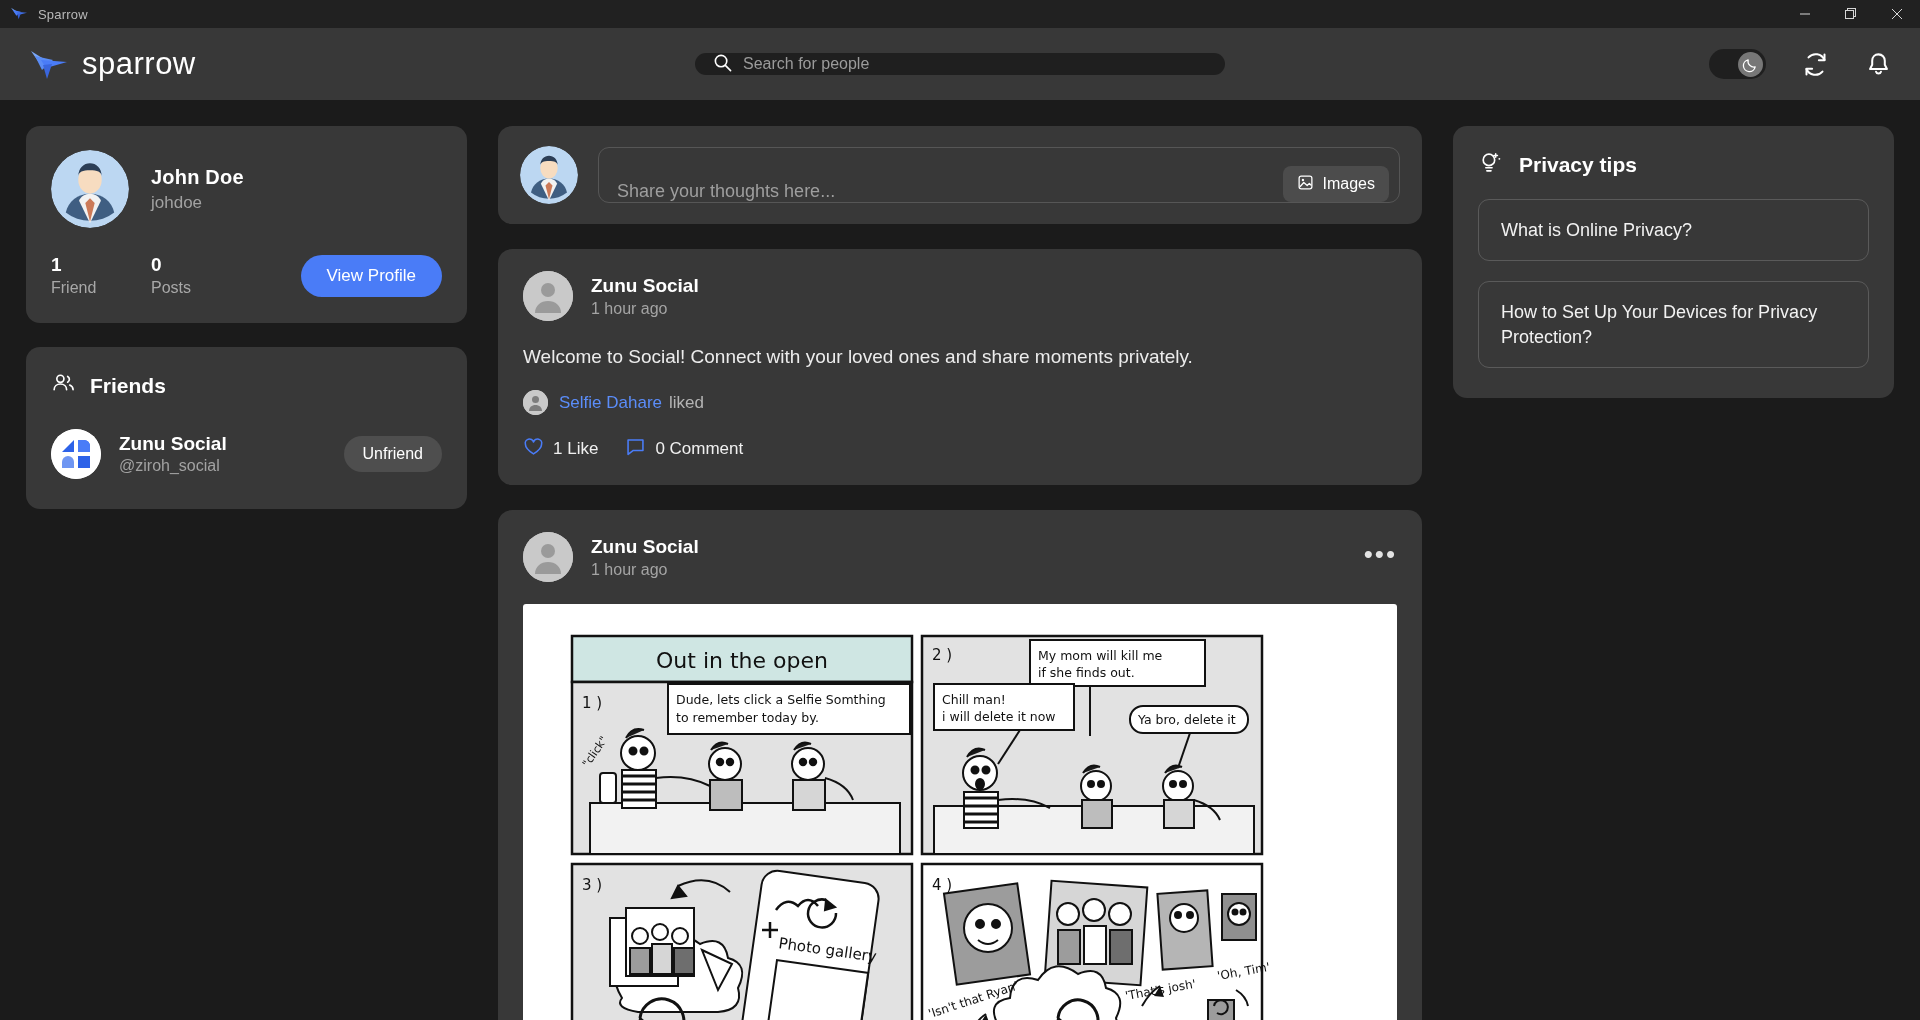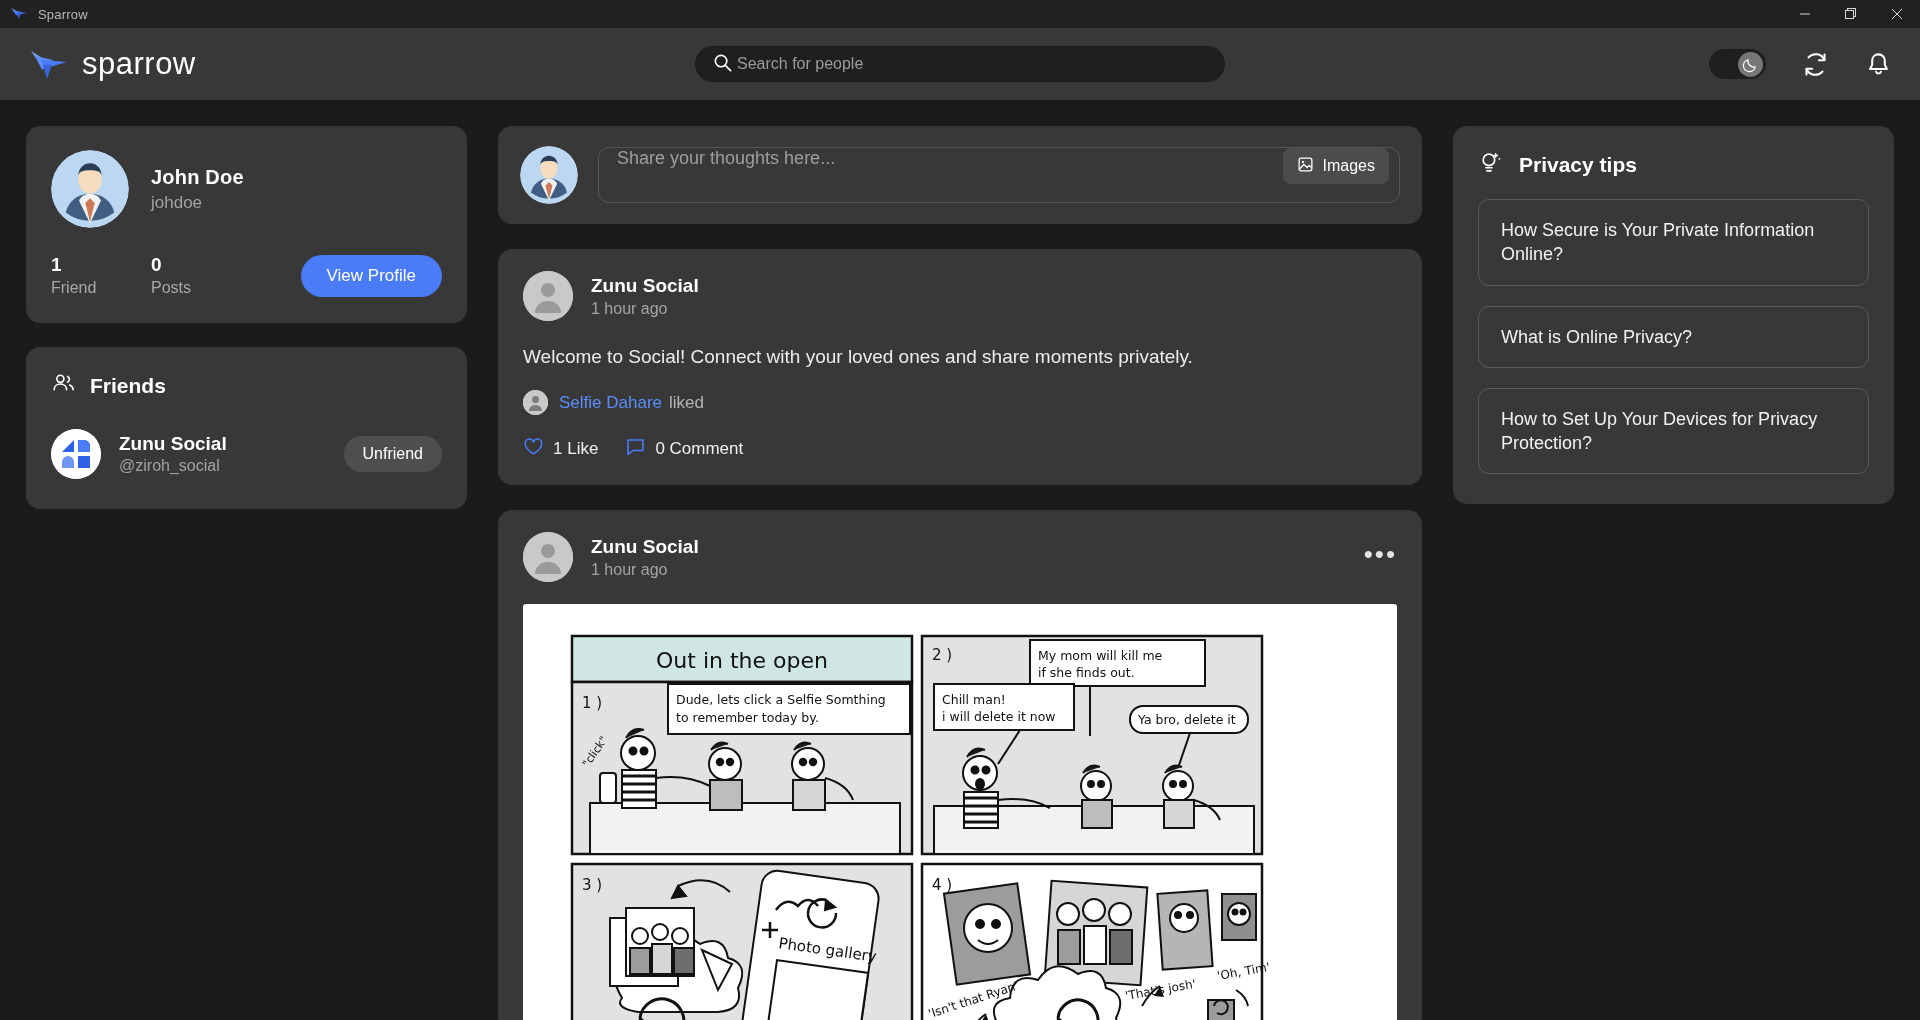--- a/index.html
+++ b/index.html
@@ -27,23 +27,23 @@
   .header{
     height:72px; background:#383838; display:flex; align-items:center;
     position:relative; padding:0 28px;
   }
   .brand{ display:flex; align-items:center; gap:14px; }
   .brand-logo{ width:40px; height:36px; }
   .brand-name{
     color:#ffffff; font-size:31px; letter-spacing:.5px; font-weight:400;
   }
   .searchwrap{
-    position:absolute; left:695px; width:530px; height:36px;
+    position:absolute; left:695px; width:530px; height:22px;
     background:#1f1f1f; border-radius:19px; display:flex; align-items:center;
-    padding:0 18px; gap:5px;
+    padding:0 18px; gap:11px;
   }
   .search-input{
     background:transparent; border:none; outline:none; flex:1;
     color:#e6e6e6; font-size:16px; font-family:"Liberation Sans", sans-serif;
   }
   .search-input::placeholder{ color:#9b9b9b; }
   .head-right{
     position:absolute; right:28px; display:flex; align-items:center; gap:36px;
   }
   .toggle{
@@ -98,21 +98,21 @@
     margin-left:auto; background:#4e4e4e; color:#fff; border:none;
     border-radius:20px; height:36px; padding:0 19px; font-size:16px;
     font-family:"Liberation Sans", sans-serif; cursor:pointer;
   }
 
   
   .composer{ padding:20px 22px; display:flex; align-items:center; gap:20px; }
   .avatar-md{ width:58px; height:58px; border-radius:50%; overflow:hidden; flex:0 0 auto; }
   .composer-box{
     flex:1; height:56px; border:1px solid #565656; border-radius:11px;
-    display:flex; align-items:flex-start; padding:0 10px 0 18px;
+    display:flex; align-items:flex-end; padding:0 10px 0 18px;
   }
   .composer-input{
     flex:1; background:transparent; border:none; outline:none;
     color:#e6e6e6; font-size:18px; font-family:"Liberation Sans", sans-serif;
   }
   .composer-input::placeholder{ color:#9e9e9e; }
   .btn-images{
     background:#4c4c4c; border:none; border-radius:8px; height:36px;
     padding:0 14px; color:#fff; font-size:16px; display:flex;
     align-items:center; gap:9px; cursor:pointer;
@@ -552,19 +552,18 @@
         <span>
           <svg width="25" height="25" viewBox="0 0 24 24">
             <circle cx="10.5" cy="9.5" r="5.5" fill="none" stroke="#fff" stroke-width="1.6"></circle>
             <path d="M7.5 17h6M8.5 20h4" stroke="#fff" stroke-width="1.6" stroke-linecap="round"></path>
             <path d="M17 3.5 L17 7 M15.3 5.2 L18.7 5.2" stroke="#fff" stroke-width="1.4" stroke-linecap="round"></path>
             <path d="M20.5 8.5 h0.01" stroke="#fff" stroke-width="1.8" stroke-linecap="round"></path>
           </svg>
         </span>
         <span class="tips-title">Privacy tips</span>
       </div>
-      <div class="tip">How Secure is Your Private Information Online?</div>
       <div class="tip">What is Online Privacy?</div>
       <div class="tip">How to Set Up Your Devices for Privacy Protection?</div>
     </div>
   </div>
 
 </div>
 
 </body></html>

